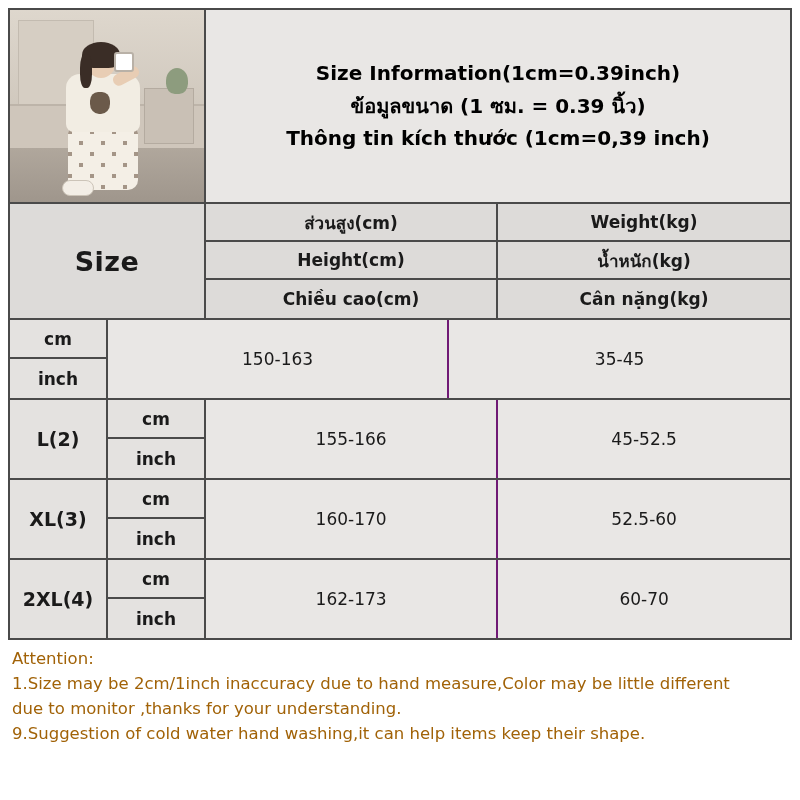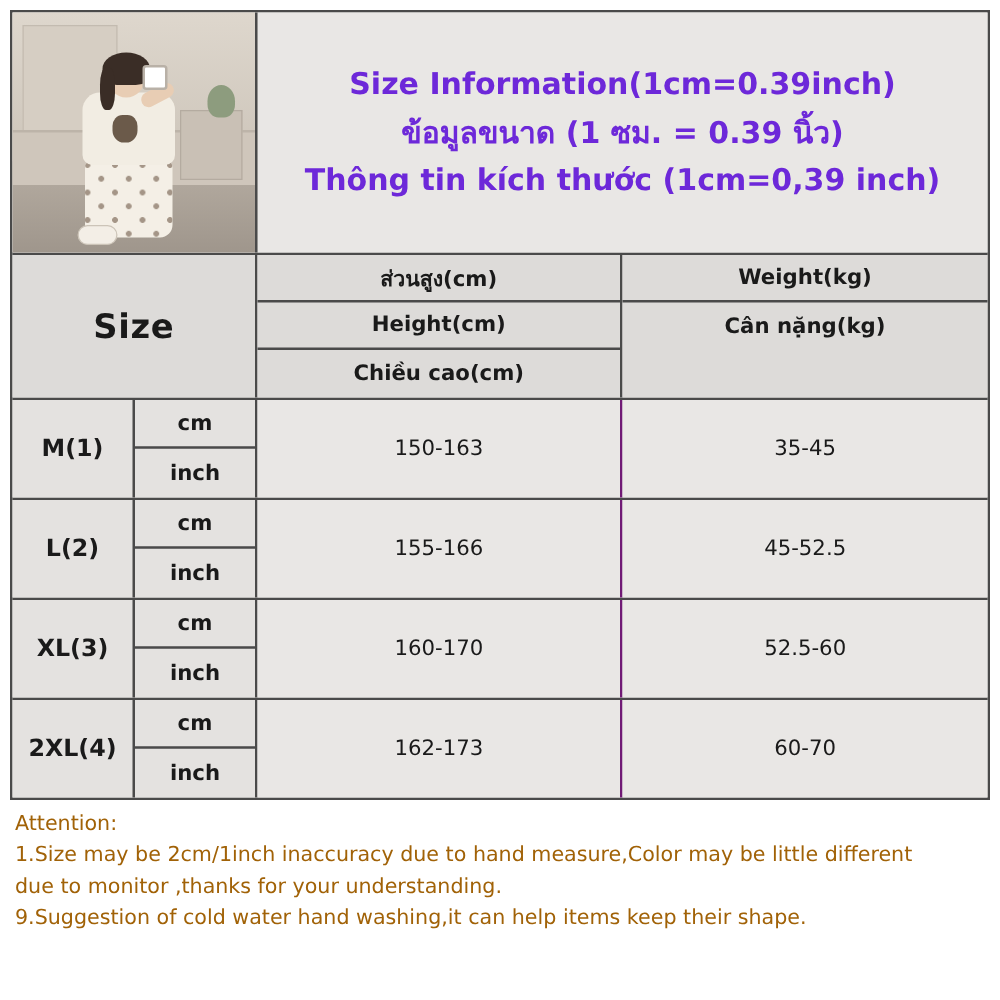--- a/index.html
+++ b/index.html
@@ -161,23 +161,23 @@
     background: #e9e7e5;
     display: flex;
     flex-direction: column;
     align-items: center;
     justify-content: center;
     text-align: center;
     padding: 4px 10px;
   }
   .title-line {
     font-weight: bold;
-    font-size: 24px;
+    font-size: 20px;
     line-height: 1.62;
-    color: #6d28d9;
+    color: #000000;
     white-space: nowrap;
   }
   
   .colhead {
     display: flex;
     border-top: 2px solid #4a4a4a;
   }
   .size-head {
     width: 196px;
     flex: 0 0 196px;
@@ -309,27 +309,27 @@
     <div class="colhead">
       <div class="size-head">Size</div>
       <div class="metric-cols">
         <div class="metric-col first">
           <div class="metric-line">ส่วนสูง(cm)</div>
           <div class="metric-line">Height(cm)</div>
           <div class="metric-line">Chiều cao(cm)</div>
         </div>
         <div class="metric-col">
           <div class="metric-line">Weight(kg)</div>
+          <div class="metric-line">น้ำหนัก(kg)</div>
           <div class="metric-line">Cân nặng(kg)</div>
         </div>
       </div>
     </div>
 
     <div class="row">
-      <div class="size-cell">M(1)</div>
       <div class="unit-cell">
         <div class="unit top">cm</div>
         <div class="unit">inch</div>
       </div>
       <div class="val-cell first">150-163</div>
       <div class="val-cell">35-45</div>
     </div>
 
     <div class="row">
       <div class="size-cell">L(2)</div>

